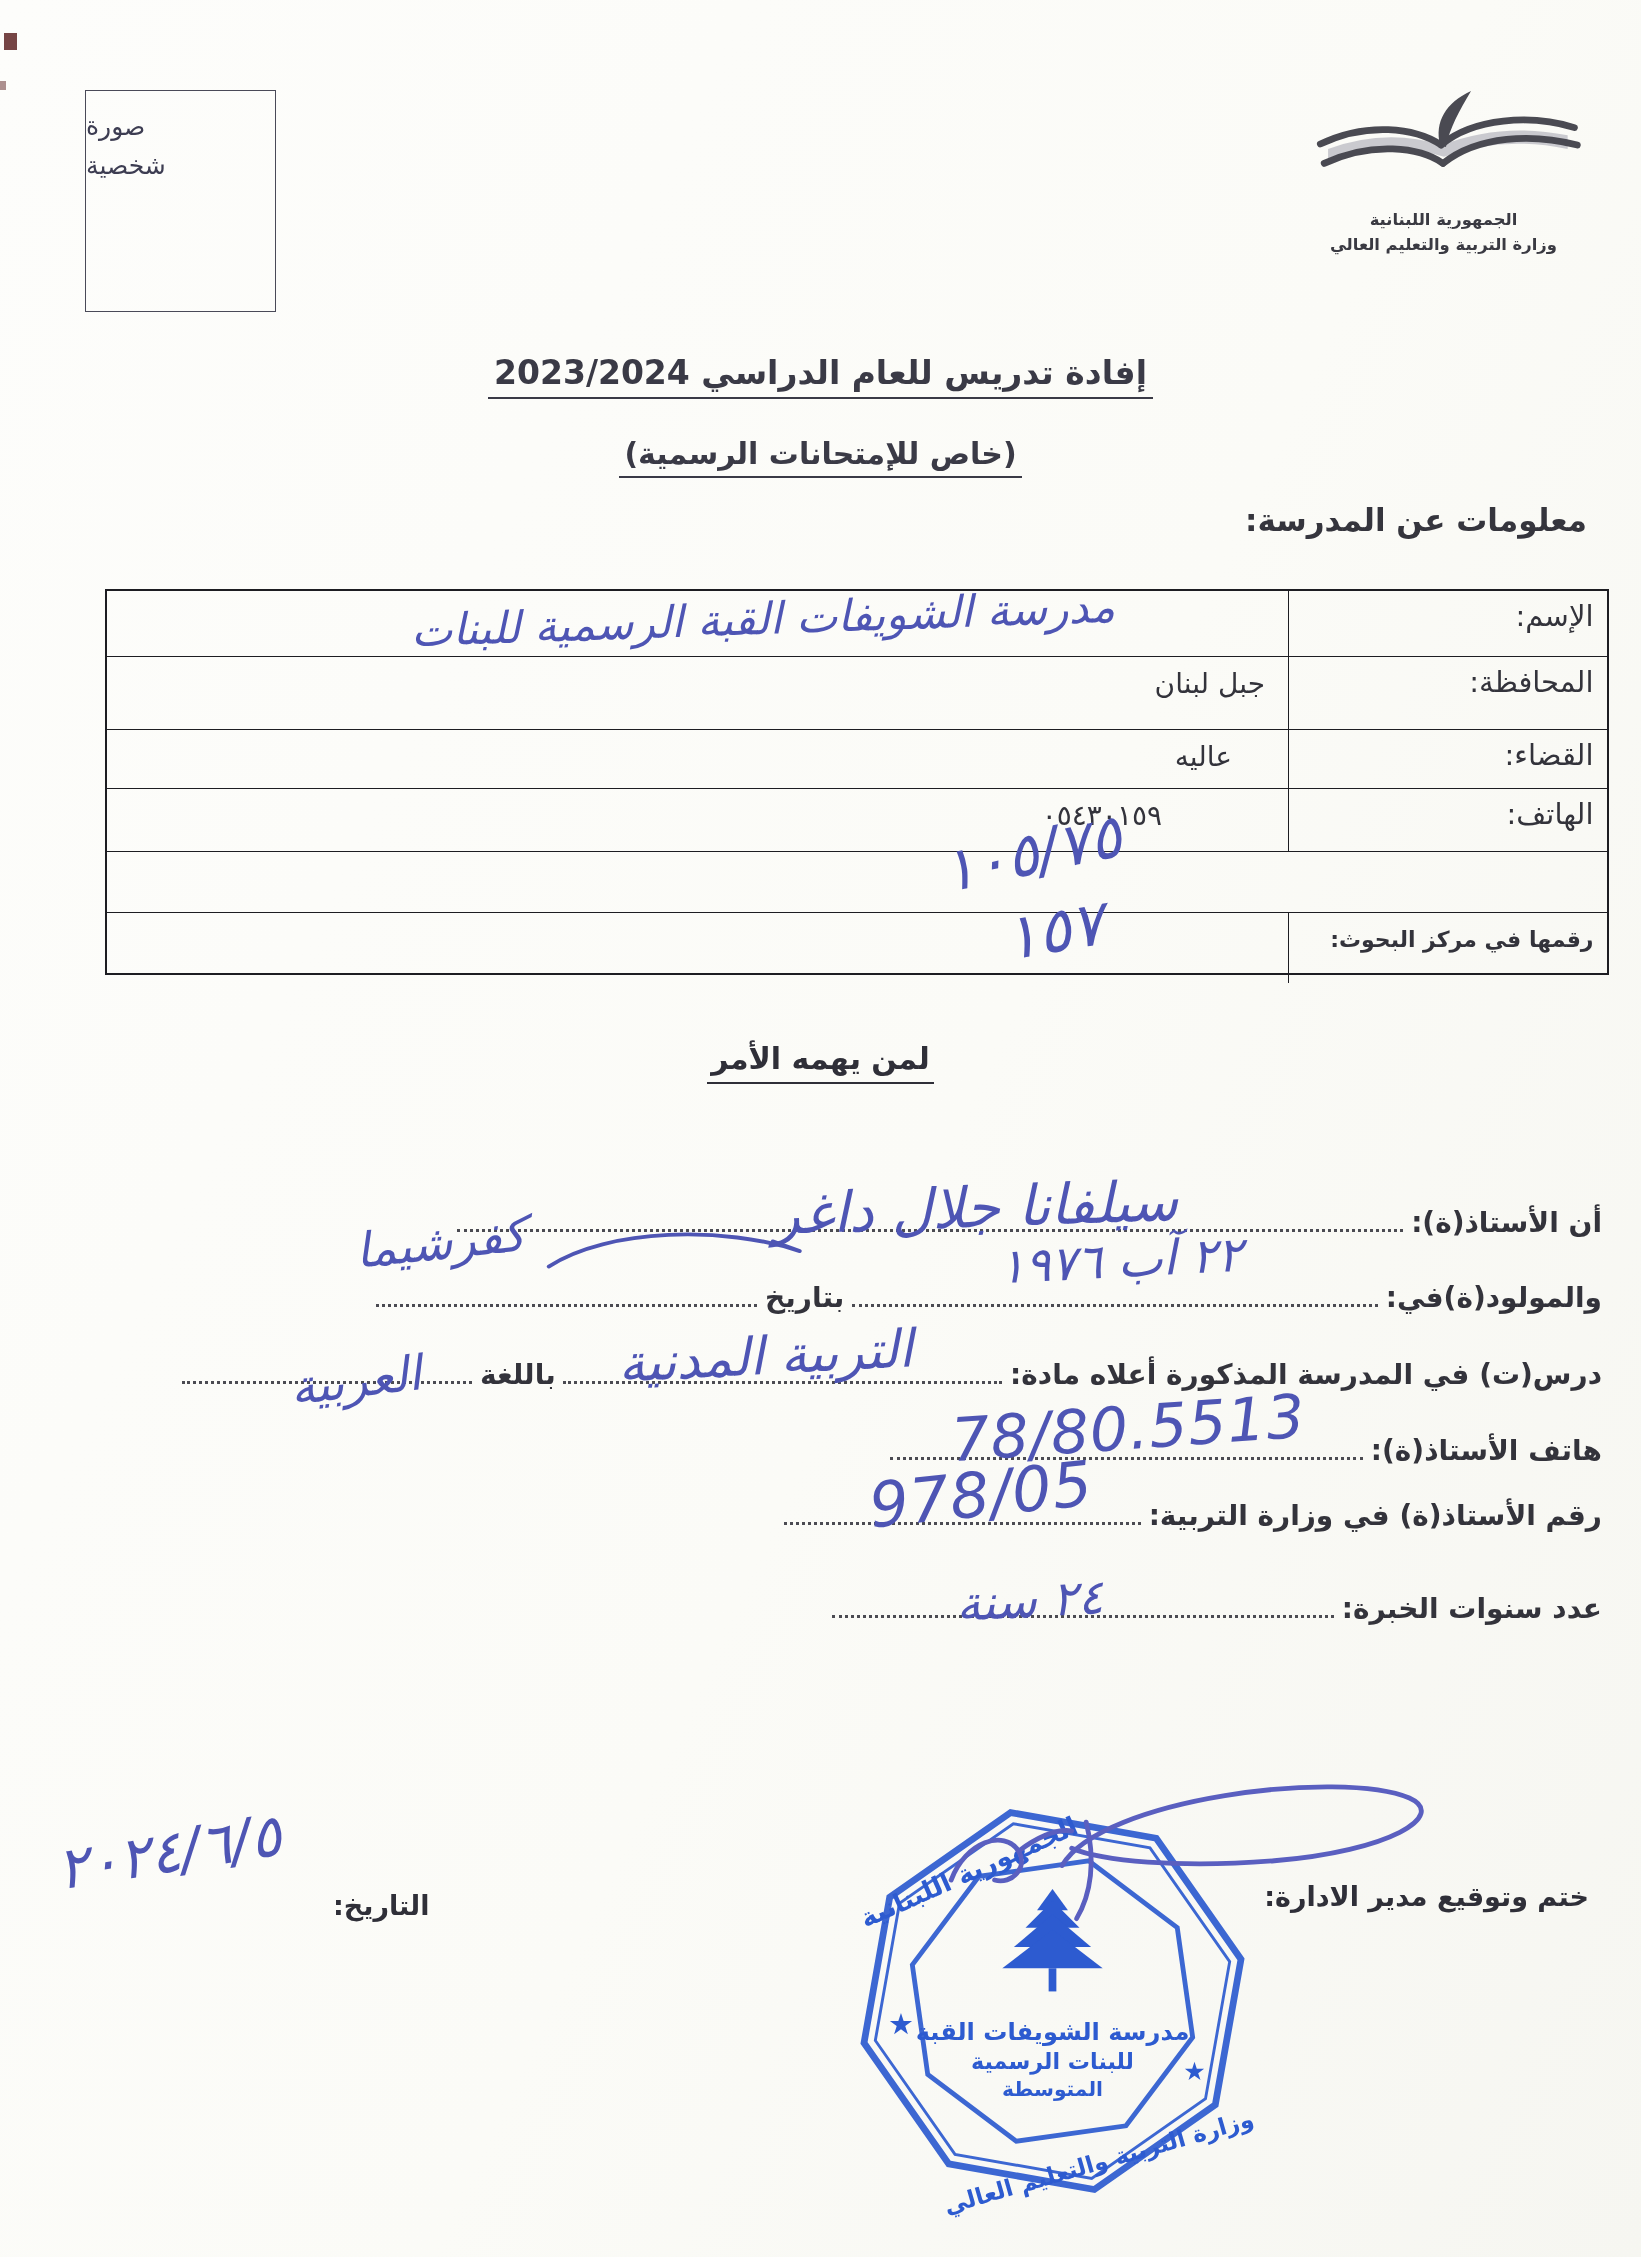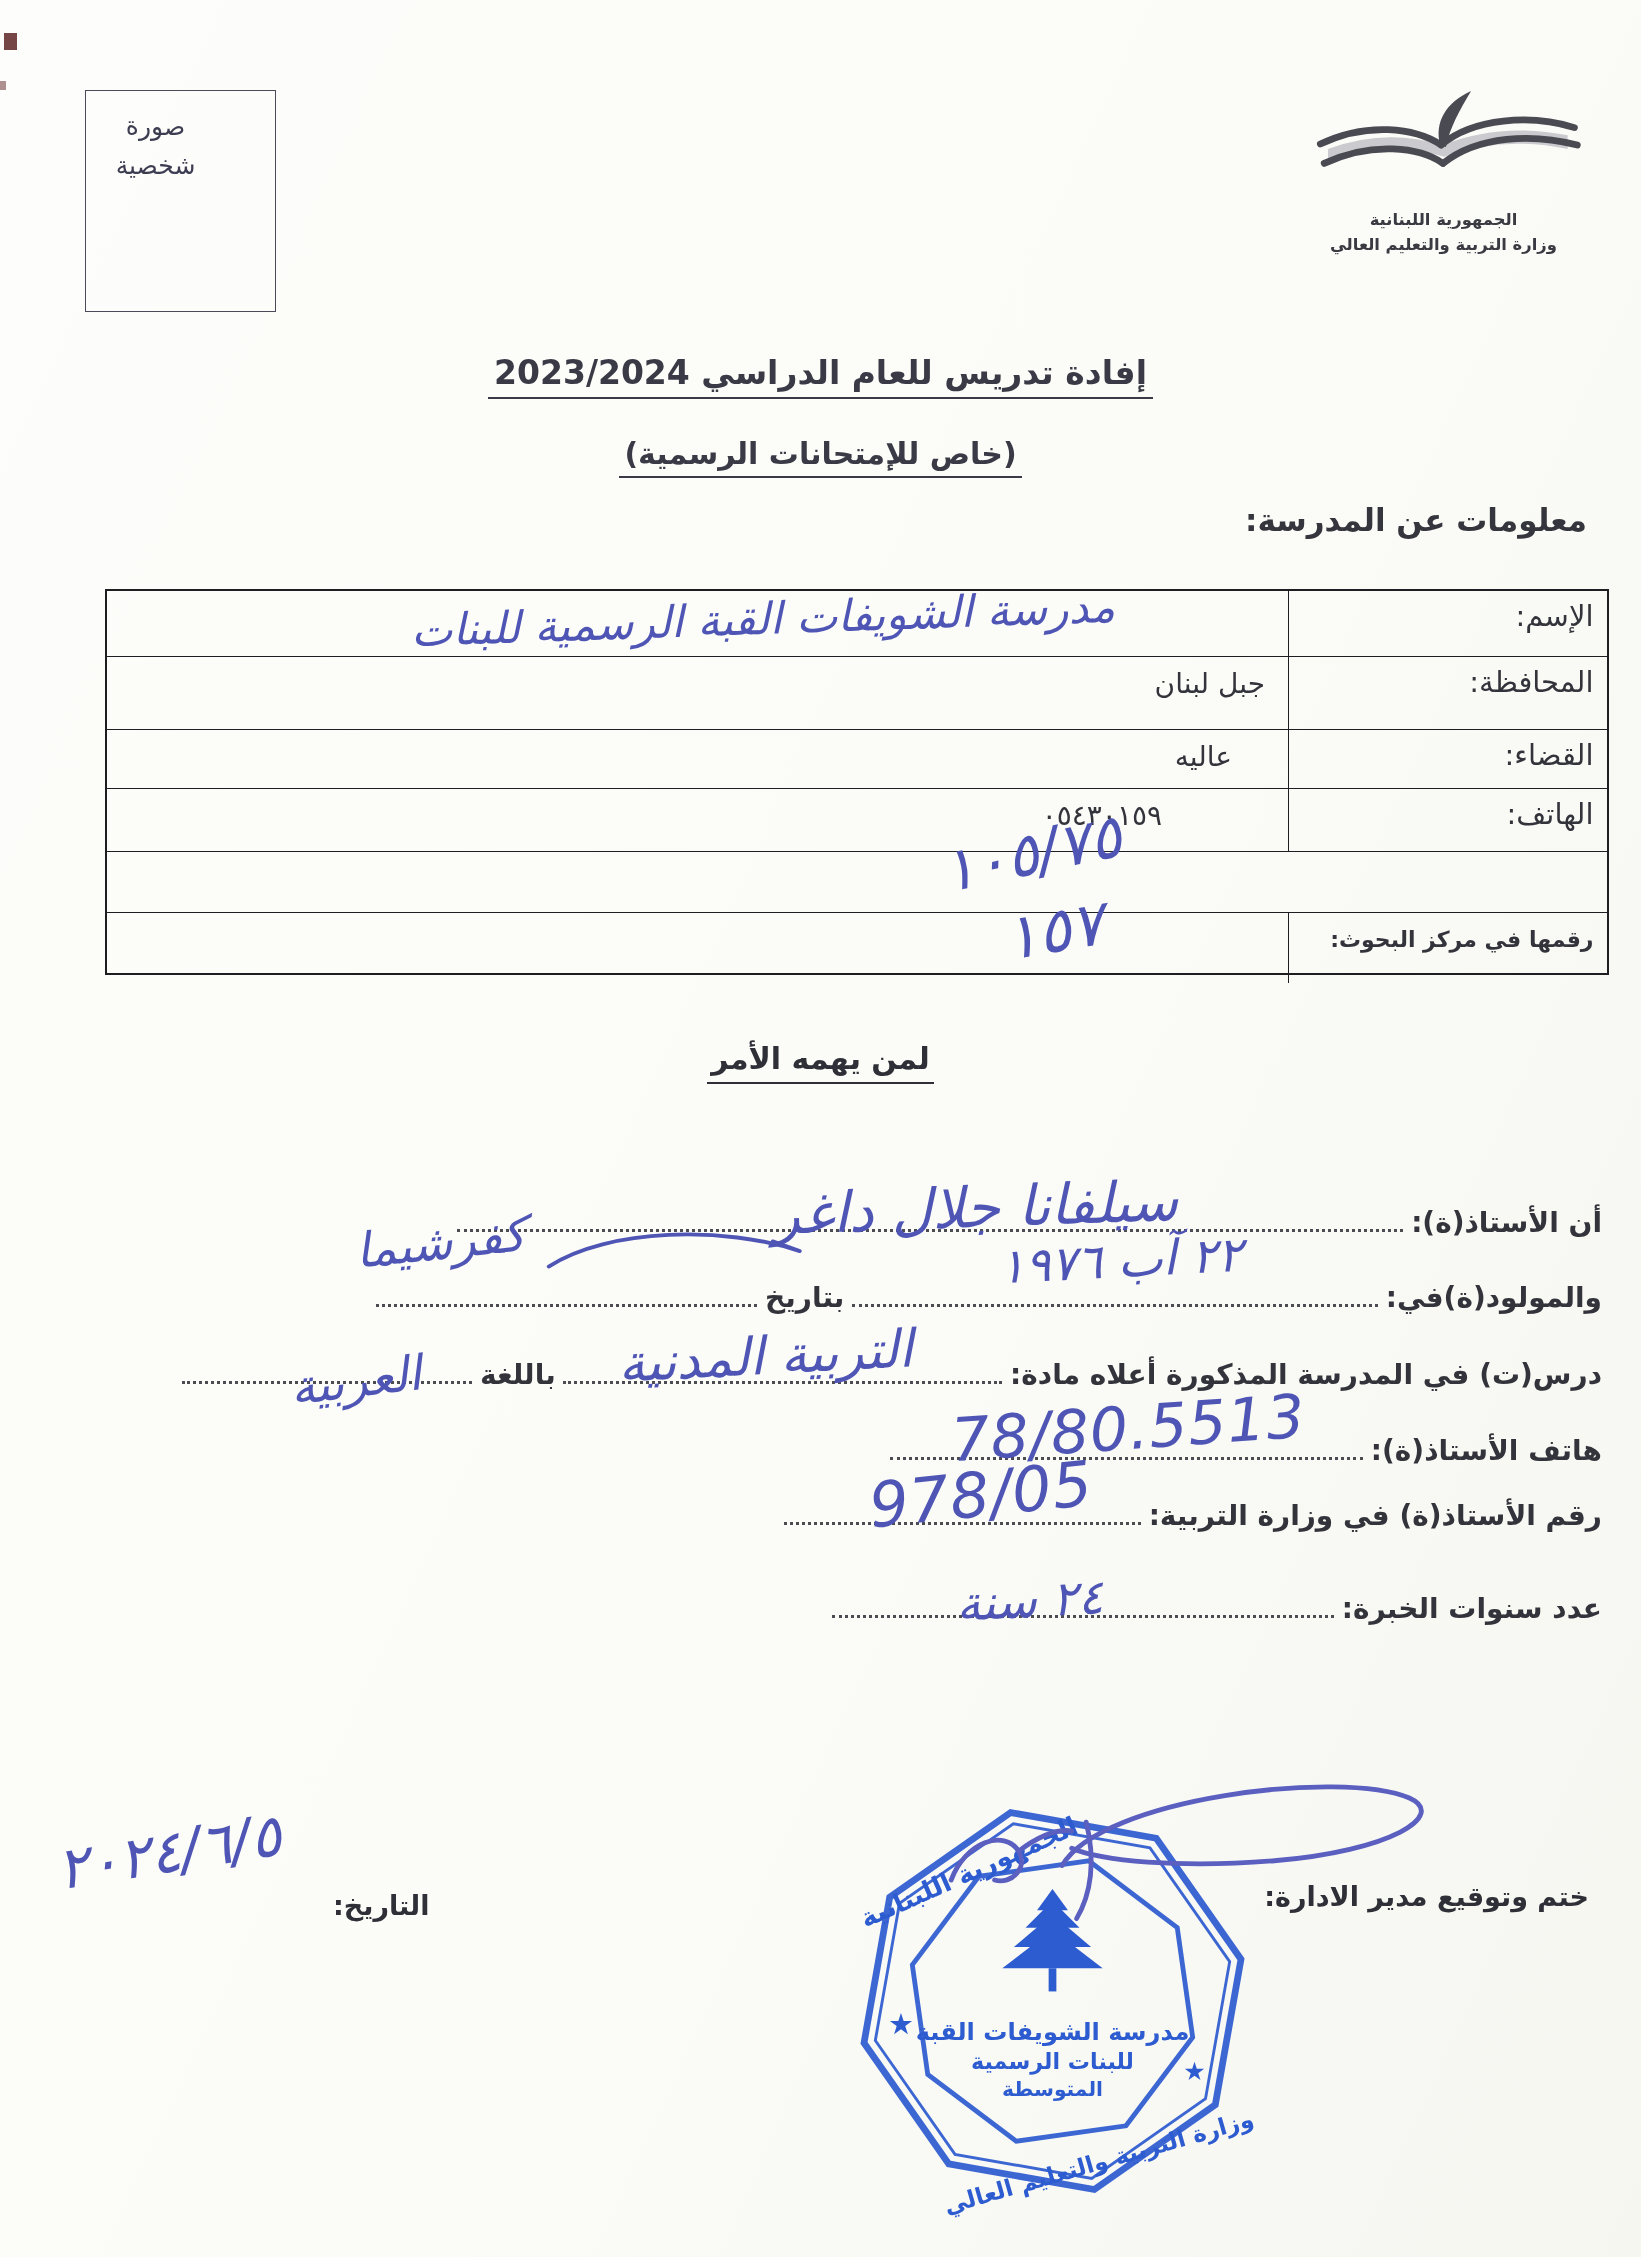--- a/index.html
+++ b/index.html
@@ -4,21 +4,21 @@
 <style>
   html,body{margin:0;padding:0;background:#cfcfcf;}
   .page{
     position:relative;width:1641px;height:2257px;overflow:hidden;
     background:linear-gradient(115deg,#fdfdfb 0%,#fbfbf7 55%,#f6f6f1 100%);
     font-family:"DejaVu Sans",sans-serif;color:#33333b;direction:rtl;
   }
   .scan-mark{position:absolute;background:#5e2424;opacity:.85;}
   
   .photo-box{position:absolute;left:85px;top:90px;width:191px;height:222px;
-    border:1.9px solid #4a4a58;direction:rtl;text-align:center;
+    border:1.9px solid #4a4a58;direction:rtl;text-align:left;
     padding:17.4px 50px 0 0;box-sizing:border-box;font-size:25px;color:#3d3d52;line-height:1.55;}
   
   .logo{position:absolute;left:1284px;top:89px;width:319px;text-align:center;}
   .logo .org{font-size:16.4px;font-weight:bold;color:#3a3a42;line-height:1.55;}
   
   .title-row{position:absolute;left:0;top:353px;width:100%;text-align:center;}
   .subtitle-row{position:absolute;left:0;top:436px;width:100%;text-align:center;}
   .u-line{display:inline-block;border-bottom:2.9px solid #3a3a46;padding:0 5.8px 4.8px 5.8px;}
   .title-txt{font-size:33px;font-weight:bold;color:#3a3a46;}
   .subtitle-txt{font-size:30px;font-weight:bold;color:#3a3a46;}

